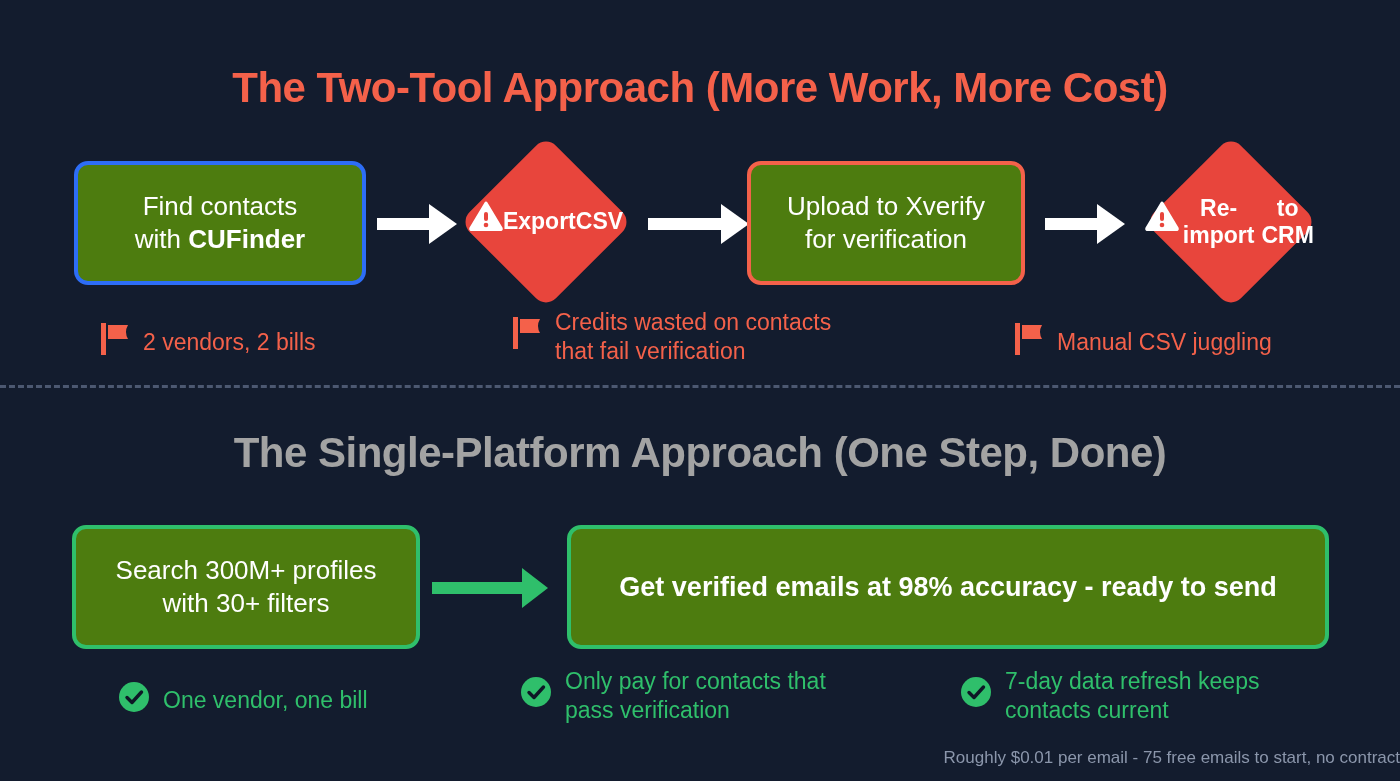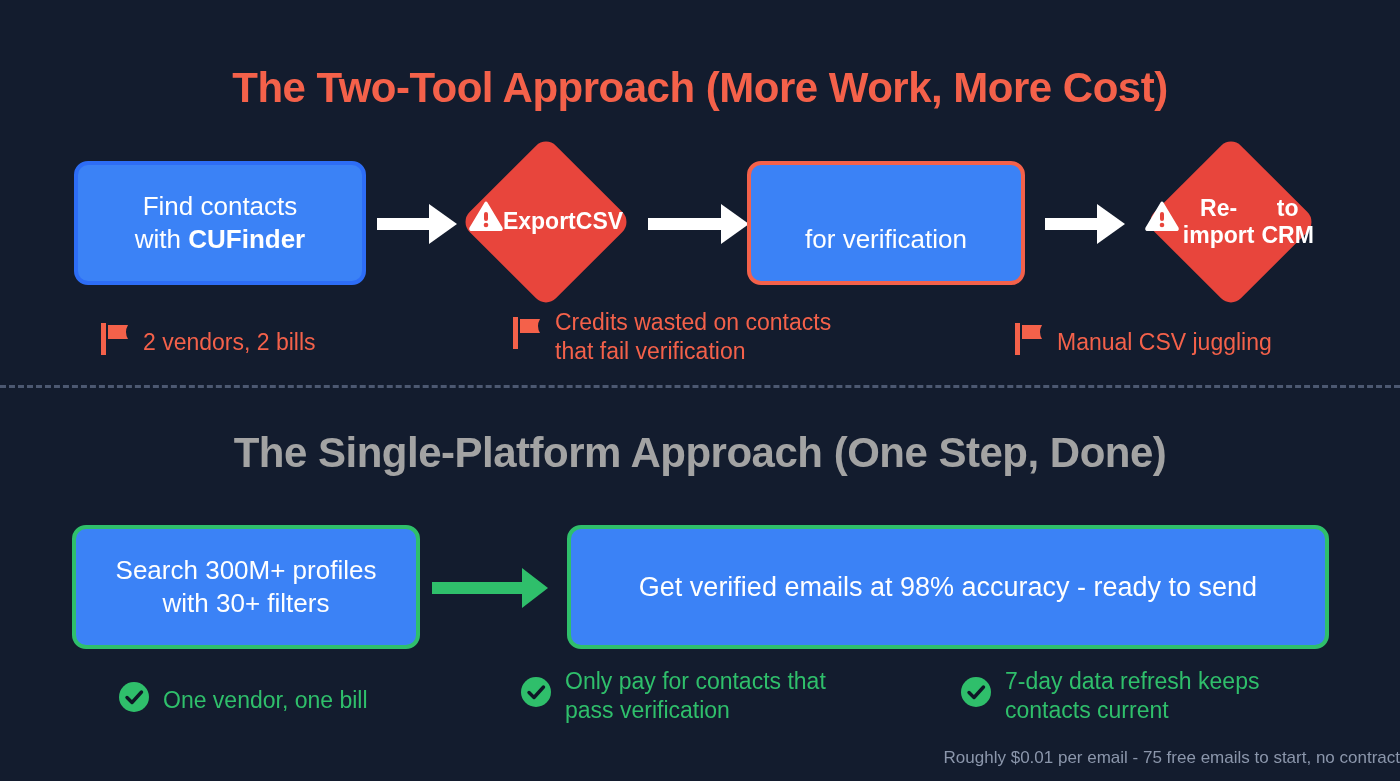--- a/index.html
+++ b/index.html
@@ -32,41 +32,41 @@
     position: absolute;
     left: 0; top: 385px;
     width: 1400px; height: 0;
     border-top: 3px dashed #56637d;
     opacity: .85;
   }
 
   
   .flowbox {
     position: absolute;
-    background: #3b82f6;
+    background: #4d7c0f;
     border-radius: 14px;
     display: flex;
     align-items: center;
     justify-content: center;
     text-align: center;
     color: #ffffff;
     font-size: 26px;
     line-height: 1.26;
     padding: 0 14px;
   }
   .flowbox.blue   { border: 4px solid #2d6df6; }
   .flowbox.orange { border: 4px solid #f4614a; }
   .flowbox.green  { border: 4px solid #2fbf6b; }
 
   .box-find   { left: 74px;  top: 161px; width: 292px; height: 124px; }
   .box-upload { left: 747px; top: 161px; width: 278px; height: 124px; }
   .box-search { left: 72px;  top: 525px; width: 348px; height: 124px; }
   .box-result {
     left: 567px; top: 525px; width: 762px; height: 124px;
-    font-size: 27px; font-weight: normal;
+    font-size: 27px; font-weight: bold;
   }
   .flowbox b { font-weight: bold; }
 
   
   .diamond-wrap {
     position: absolute;
     width: 172px; height: 172px;
   }
   .diamond-shape {
     position: absolute;
@@ -182,21 +182,21 @@
     </div>
   </div>
 
   <div class="arrow white ar2">
     <div class="shaft"></div>
     <div class="head"></div>
   </div>
 
   <div class="flowbox orange box-upload">
     <div>
-      <br>
+      <span>Upload to Xverify</span><br>
       <span>for verification</span>
     </div>
   </div>
 
   <div class="arrow white ar3">
     <div class="shaft"></div>
     <div class="head"></div>
   </div>
 
   <div class="diamond-wrap dm-reimp">

